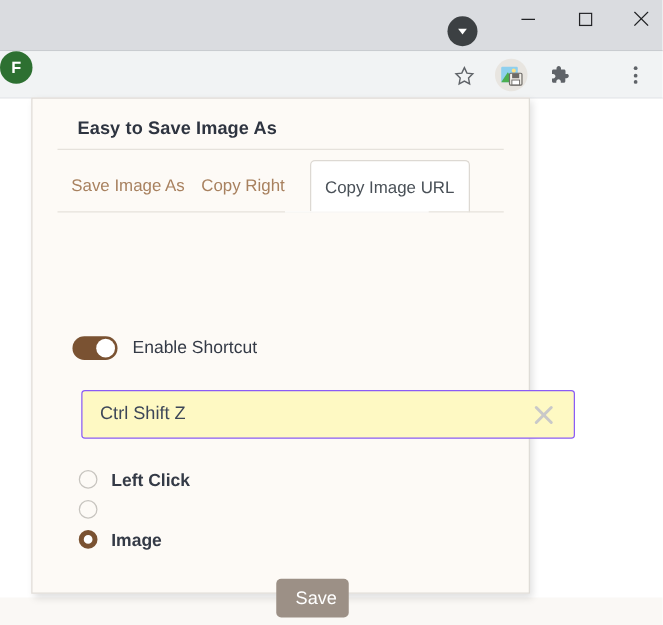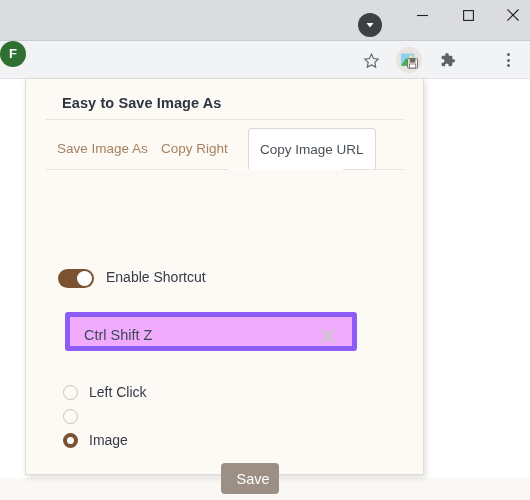--- a/index.html
+++ b/index.html
@@ -231,24 +231,24 @@
   .toggle-label {
     margin-left: 12px;
     font-size: 14px;
     color: #343a46;
   }
 
   
   .shortcut-wrap {
     position: absolute;
     left: 39px; top: 233px;
-    width: 292px;
+    width: 395px;
     height: 39px;
-    background: #f0abfc;
-    border: 5px solid #8b5cf6;
+    background: #fef9c3;
+    border: 1px solid #8b5cf6;
     border-radius: 3px;
     box-sizing: border-box;
   }
   .shortcut-value {
     position: absolute;
     left: 14px; top: 0;
     height: 37px;
     line-height: 37px;
     font-size: 14.5px;
     color: #3d4758;
@@ -260,24 +260,25 @@
     cursor: pointer;
   }
 
   
   .radios {
     position: absolute;
     left: 37px; top: 297px;
   }
   .radio-row {
     display: flex;
-    align-items: flex-end;
+    align-items: flex-start;
     height: 24px;
     margin-bottom: 0px;
     cursor: pointer;
+    font-weight: bold;
   }
   .radio {
     width: 15px; height: 15px;
     border-radius: 50%;
     border: 1.4px solid #c7c4bf;
     background: #fdfaf6;
     box-sizing: border-box;
     flex: none;
   }
   .radio.checked {

